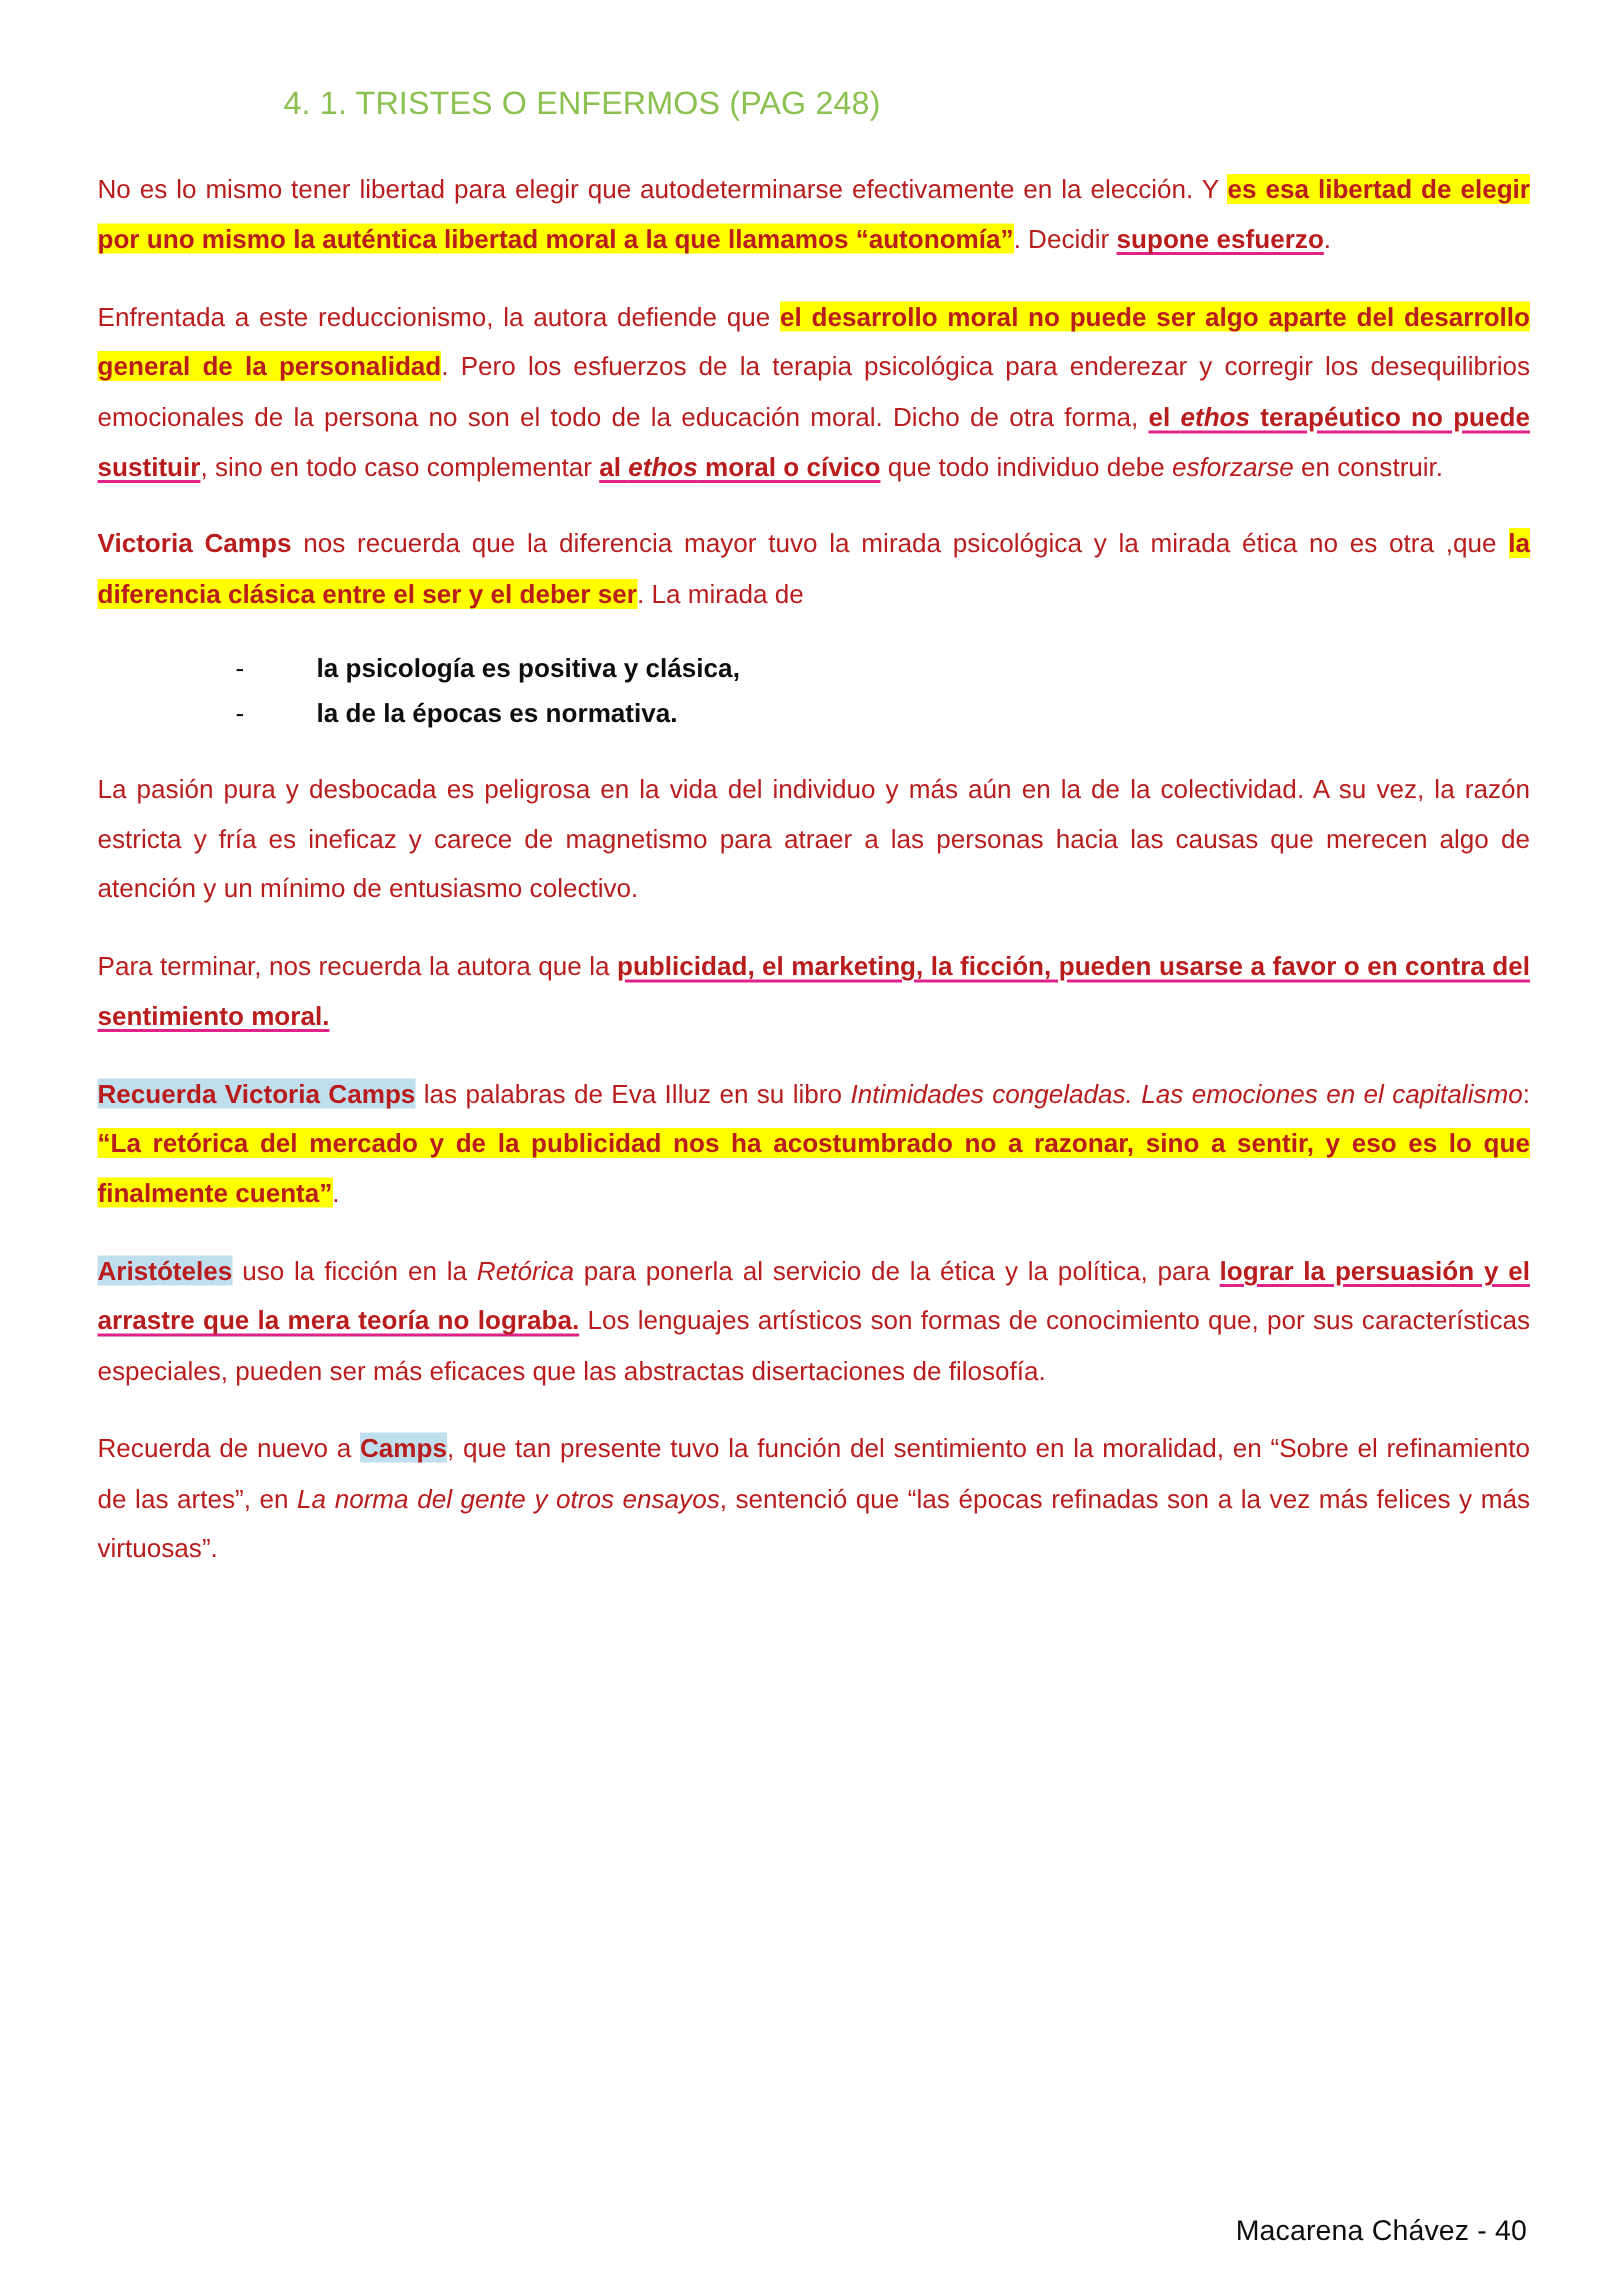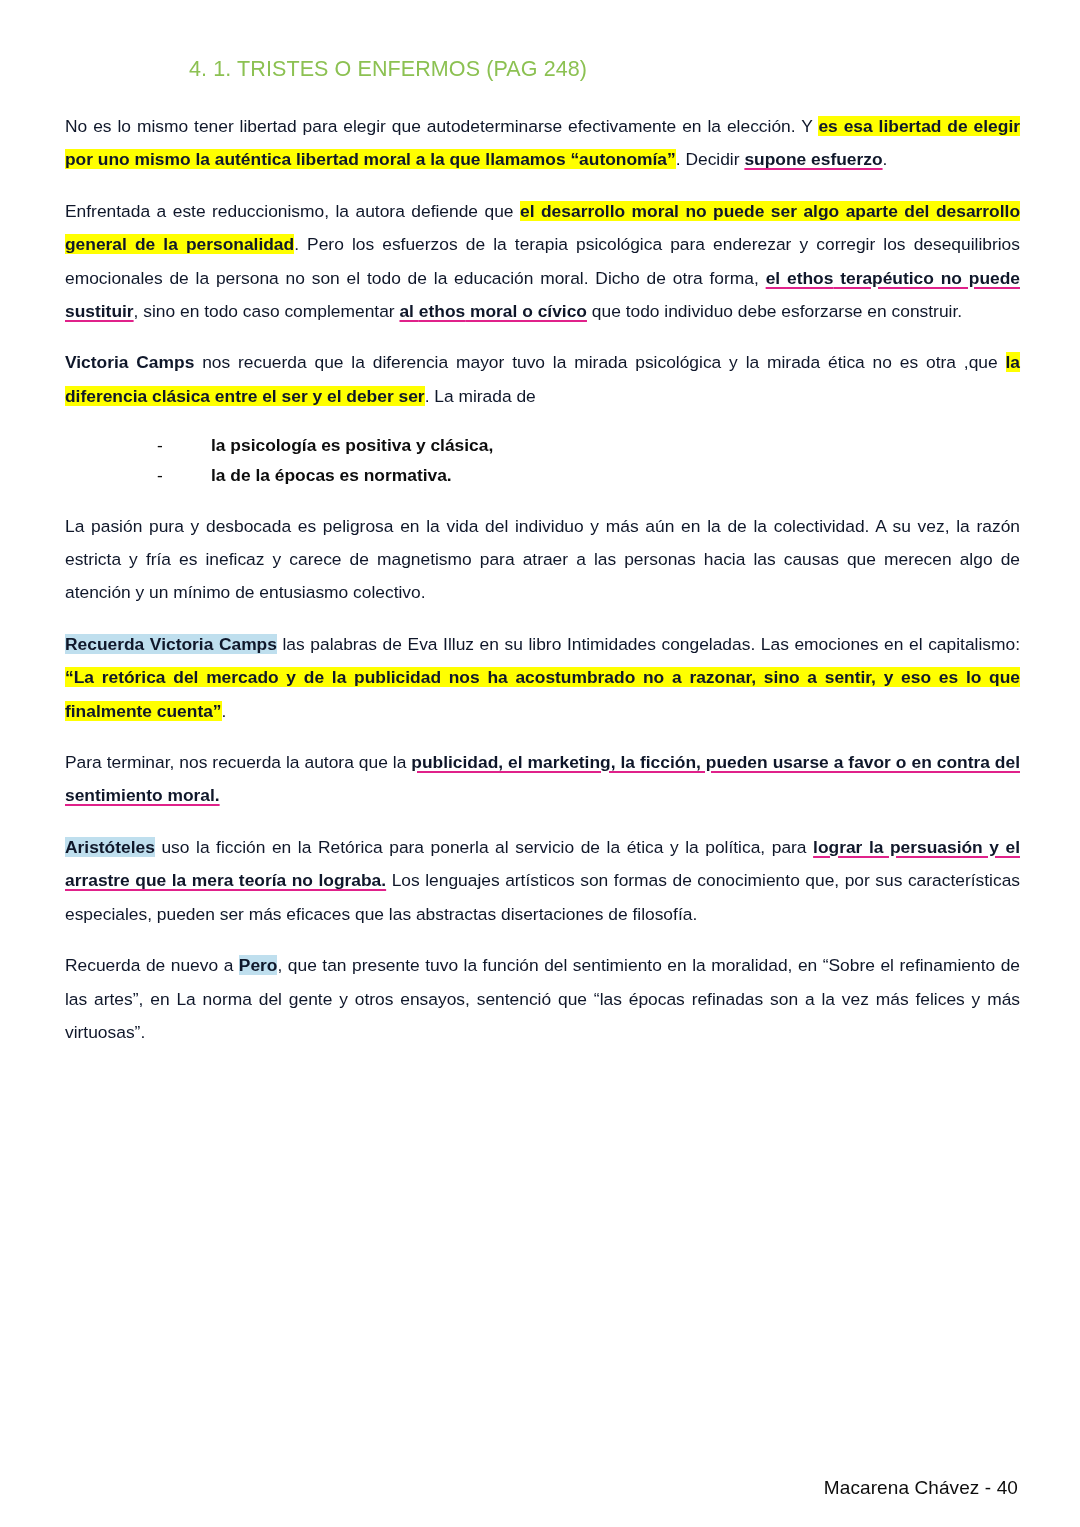--- a/index.html
+++ b/index.html
@@ -45,26 +45,26 @@
     margin: 36px 0 26px 0;
   }
 
   
   p.para {
     font-size: 17.4px;
     line-height: 1.92;
     margin: 15px 0 18px 0;
     text-align: justify;
     text-justify: inter-word;
-    color: #0f172a;
+    color: #b91c1c;
   }
 
   
   .b  { font-weight: bold; }
-  .i  { }
+  .i  { font-style: italic; }
   .hl { background-color: #FFFF00; }
   .hlb{ background-color: #BFDFEE; }
   .u  {
     text-decoration: underline;
     text-decoration-color: #E0218A;
     text-decoration-thickness: 2px;
     text-underline-offset: 3px;
   }
 
   
@@ -112,21 +112,21 @@
     <p class="para"><span class="b">Victoria Camps</span><span> nos recuerda que la diferencia mayor tuvo la mirada psicológica y la mirada ética no es otra ,que </span><span class="b hl">la diferencia clásica entre el ser y el deber ser</span><span>. La mirada de</span></p>
 
     <ul class="dashlist">
         <li><span class="dash">-</span><span>la psicología es positiva y clásica,</span></li>
         <li><span class="dash">-</span><span>la de la épocas es normativa.</span></li>
       </ul>
 
 
 
     <p class="para"><span>La pasión pura y desbocada es peligrosa en la vida del individuo y más aún en la de la colectividad. A su vez, la razón estricta y fría es ineficaz y carece de magnetismo para atraer a las personas hacia las causas que merecen algo de atención y un mínimo de entusiasmo colectivo.</span></p>
+    <p class="para"><span>Para terminar, nos recuerda la autora que la </span><span class="b u">publicidad, el marketing, la ficción, pueden usarse a favor o en contra del sentimiento moral.</span></p>
     <p class="para"><span class="b hlb">Recuerda Victoria Camps</span><span> las palabras de Eva Illuz en su libro </span><span class="i">Intimidades congeladas. Las emociones en el capitalismo</span><span>: </span><span class="b hl">“La retórica del mercado y de la publicidad nos ha acostumbrado no a razonar, sino a sentir, y eso es lo que finalmente cuenta”</span><span>.</span></p>
-    <p class="para"><span>Para terminar, nos recuerda la autora que la </span><span class="b u">publicidad, el marketing, la ficción, pueden usarse a favor o en contra del sentimiento moral.</span></p>
     <p class="para"><span class="b hlb">Aristóteles</span><span> uso la ficción en la </span><span class="i">Retórica</span><span> para ponerla al servicio de la ética y la política, para </span><span class="b u">lograr la persuasión y el arrastre que la mera teoría no lograba.</span><span> Los lenguajes artísticos son formas de conocimiento que, por sus características especiales, pueden ser más eficaces que las abstractas disertaciones de filosofía.</span></p>
-    <p class="para"><span>Recuerda de nuevo a </span><span class="b hlb">Pero</span><span>, que tan presente tuvo la función del sentimiento en la moralidad, en “Sobre el refinamiento de las artes”, en </span><span class="i">La norma del gente y otros ensayos</span><span>, sentenció que “las épocas refinadas son a la vez más felices y más virtuosas”.</span></p>
+    <p class="para"><span>Recuerda de nuevo a </span><span class="b hlb">Camps</span><span>, que tan presente tuvo la función del sentimiento en la moralidad, en “Sobre el refinamiento de las artes”, en </span><span class="i">La norma del gente y otros ensayos</span><span>, sentenció que “las épocas refinadas son a la vez más felices y más virtuosas”.</span></p>
 
   </div>
 
   <div class="footer">Macarena Chávez - 40</div>
 </div>
 
 </body></html>

